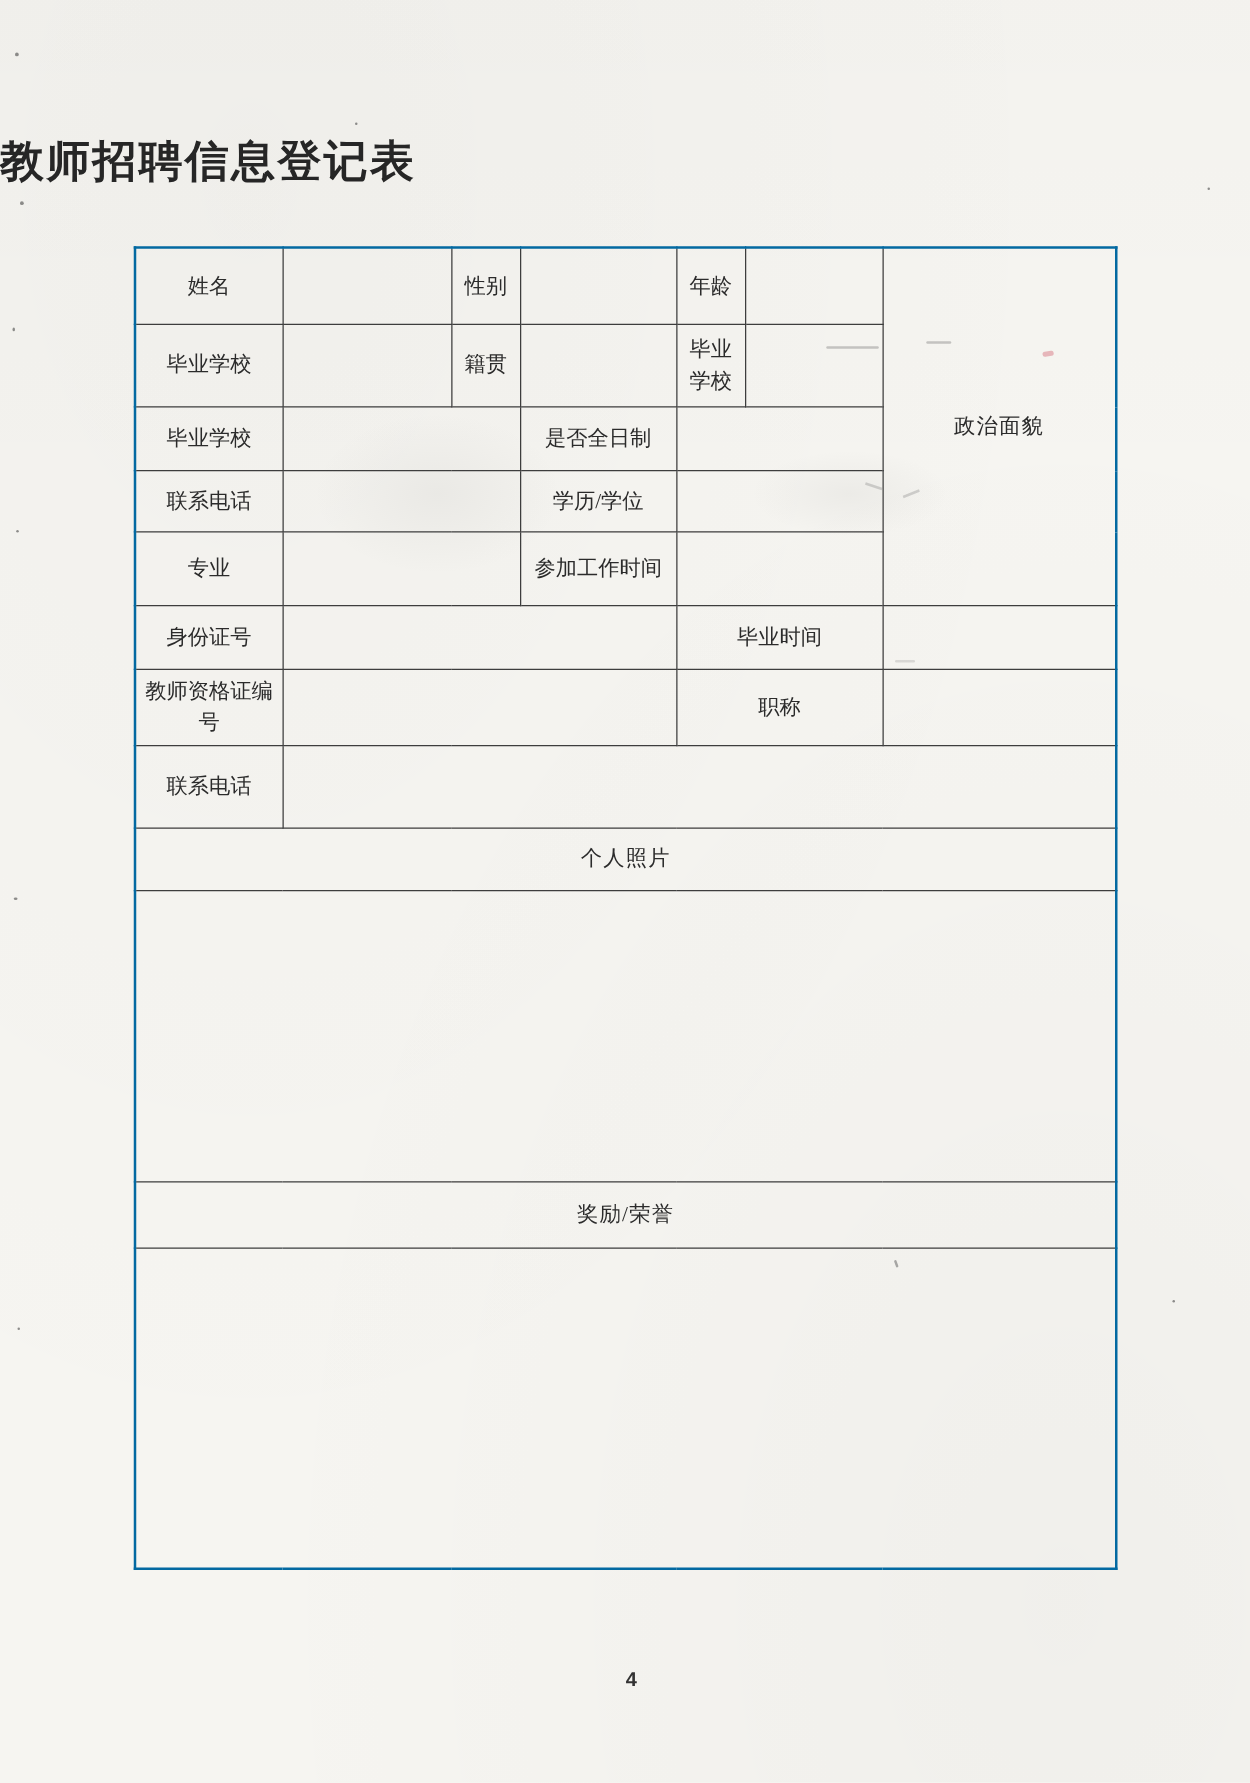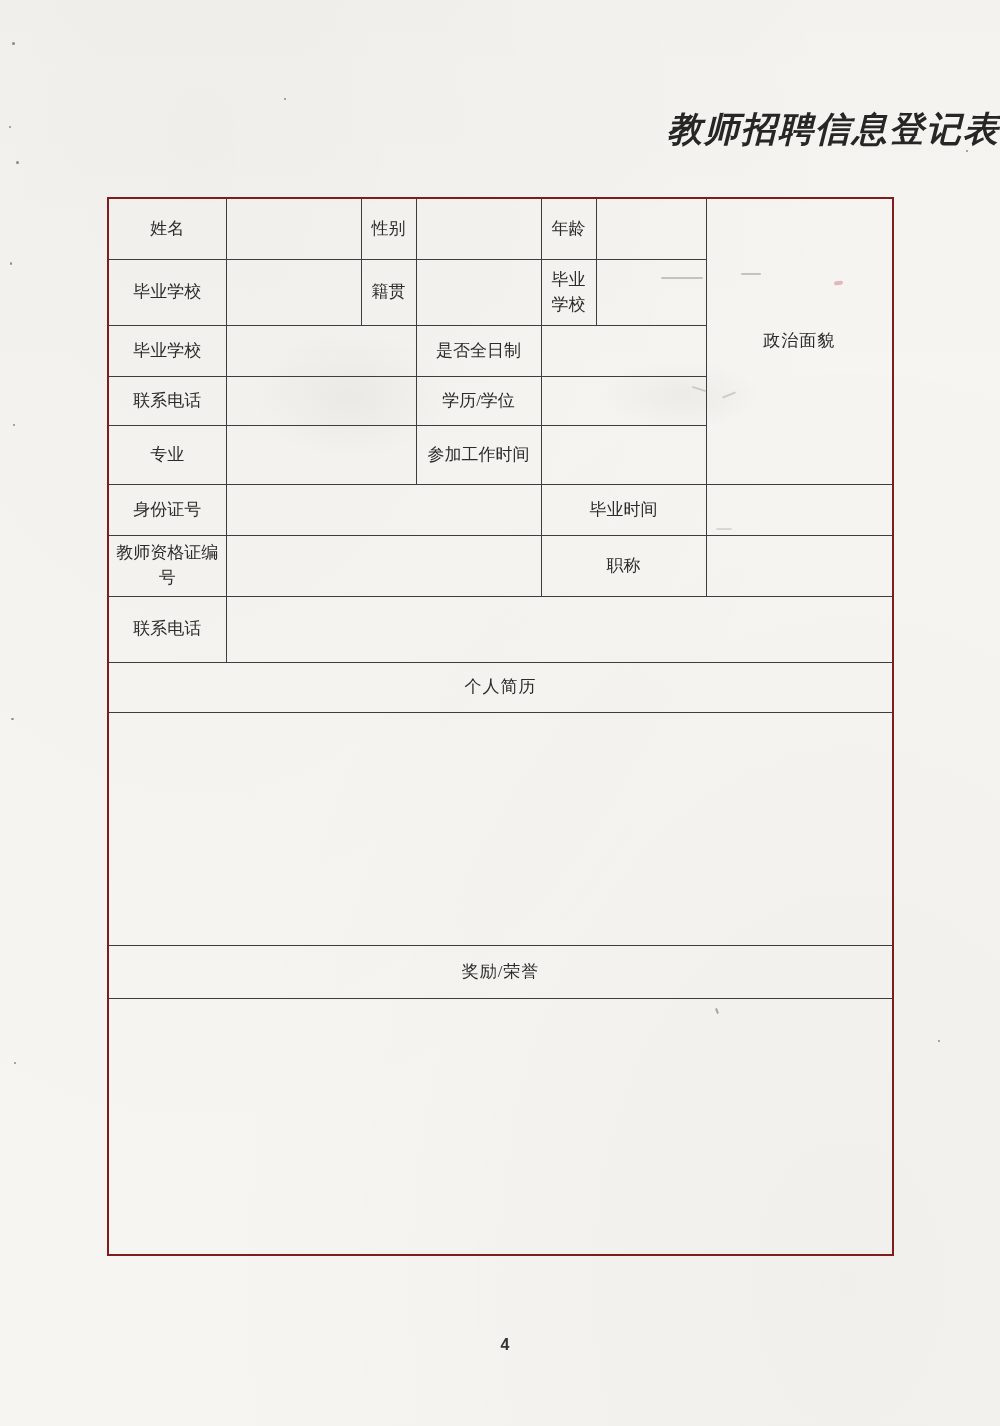--- a/index.html
+++ b/index.html
@@ -12,37 +12,36 @@
   
   .paper-tint{
     position:absolute;inset:0;pointer-events:none;
     background:
       radial-gradient(ellipse at 20% 10%, rgba(0,0,0,0.02), transparent 60%),
       radial-gradient(ellipse at 85% 90%, rgba(0,0,0,0.025), transparent 55%),
       linear-gradient(180deg, rgba(0,0,0,0.012), rgba(0,0,0,0) 30%);
   }
   .doc-title{
     position:absolute;top:106px;left:0;width:100%;
-    text-align:right;font-size:35px;font-weight:600;letter-spacing:2px;
+    text-align:left;font-size:35px;font-weight:600;letter-spacing:2px;
     color:#262626;
-    font-style:italic;
   }
   table.form{
     position:absolute;left:107px;top:197px;
     width:785px;border-collapse:collapse;table-layout:fixed;
     background:transparent;
   }
   table.form td{
     border:1.5px solid #3d3d3d;
     font-size:17px;color:#2b2b2b;
     text-align:center;vertical-align:middle;
     padding:0 4px;line-height:1.45;
     overflow:hidden;
   }
-  table.form{border:2px solid #7f1d1d;}
+  table.form{border:2px solid #0369a1;}
   td.lab{padding:0 9px;}
   td.tight{padding:0 16px;}
   td.sec{font-size:18px;letter-spacing:1px;}
   tr.r1 td{height:60px} tr.r2 td{height:65px} tr.r3 td{height:50px}
   tr.r4 td{height:48px} tr.r5 td{height:58px} tr.r6 td{height:50px}
   tr.r7 td{height:60px} tr.r8 td{height:65px} tr.r9 td{height:49px}
   tr.r10 td{height:232px} tr.r11 td{height:52px} tr.r12 td{height:255px}
   td.photo-cell{font-size:18px;letter-spacing:1px;}
   .page-number{
     position:absolute;top:1336px;left:0;width:101%;
@@ -120,21 +119,21 @@
       <td class="lab">教师资格证编号</td>
       <td colspan="3"></td>
       <td colspan="2">职称</td>
       <td></td>
     </tr>
     <tr class="r8">
       <td class="lab">联系电话</td>
       <td colspan="6"></td>
     </tr>
     <tr class="r9">
-      <td class="sec" colspan="7">个人简历</td>
+      <td class="sec" colspan="7">个人照片</td>
     </tr>
     <tr class="r10">
       <td colspan="7"></td>
     </tr>
     <tr class="r11">
       <td class="sec" colspan="7">奖励/荣誉</td>
     </tr>
     <tr class="r12">
       <td colspan="7"></td>
     </tr>

